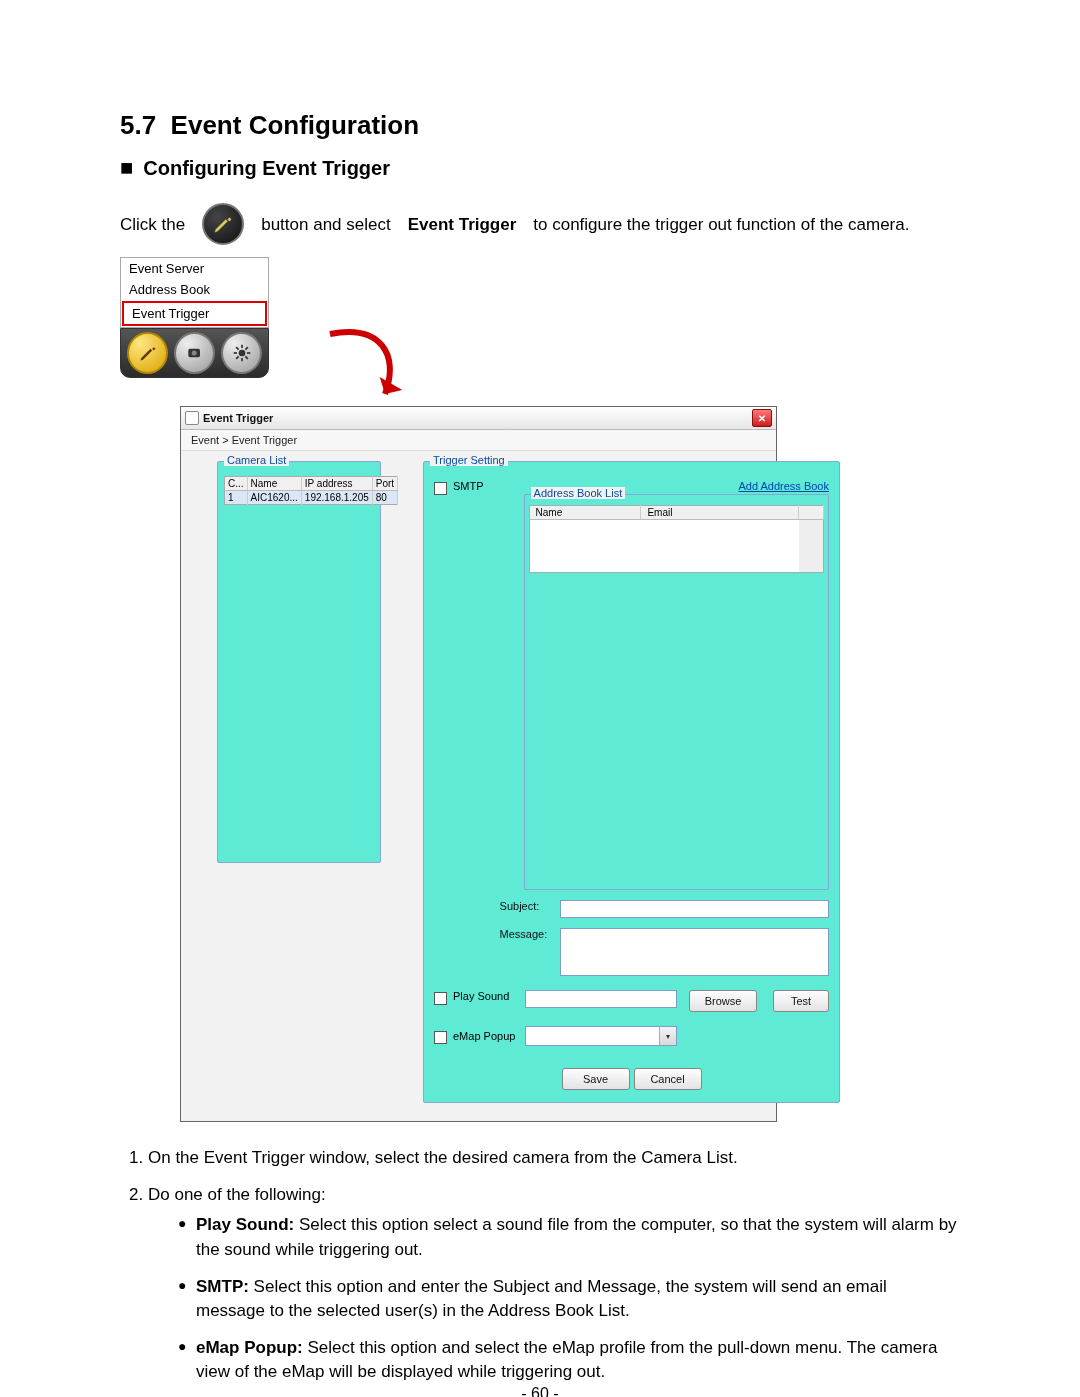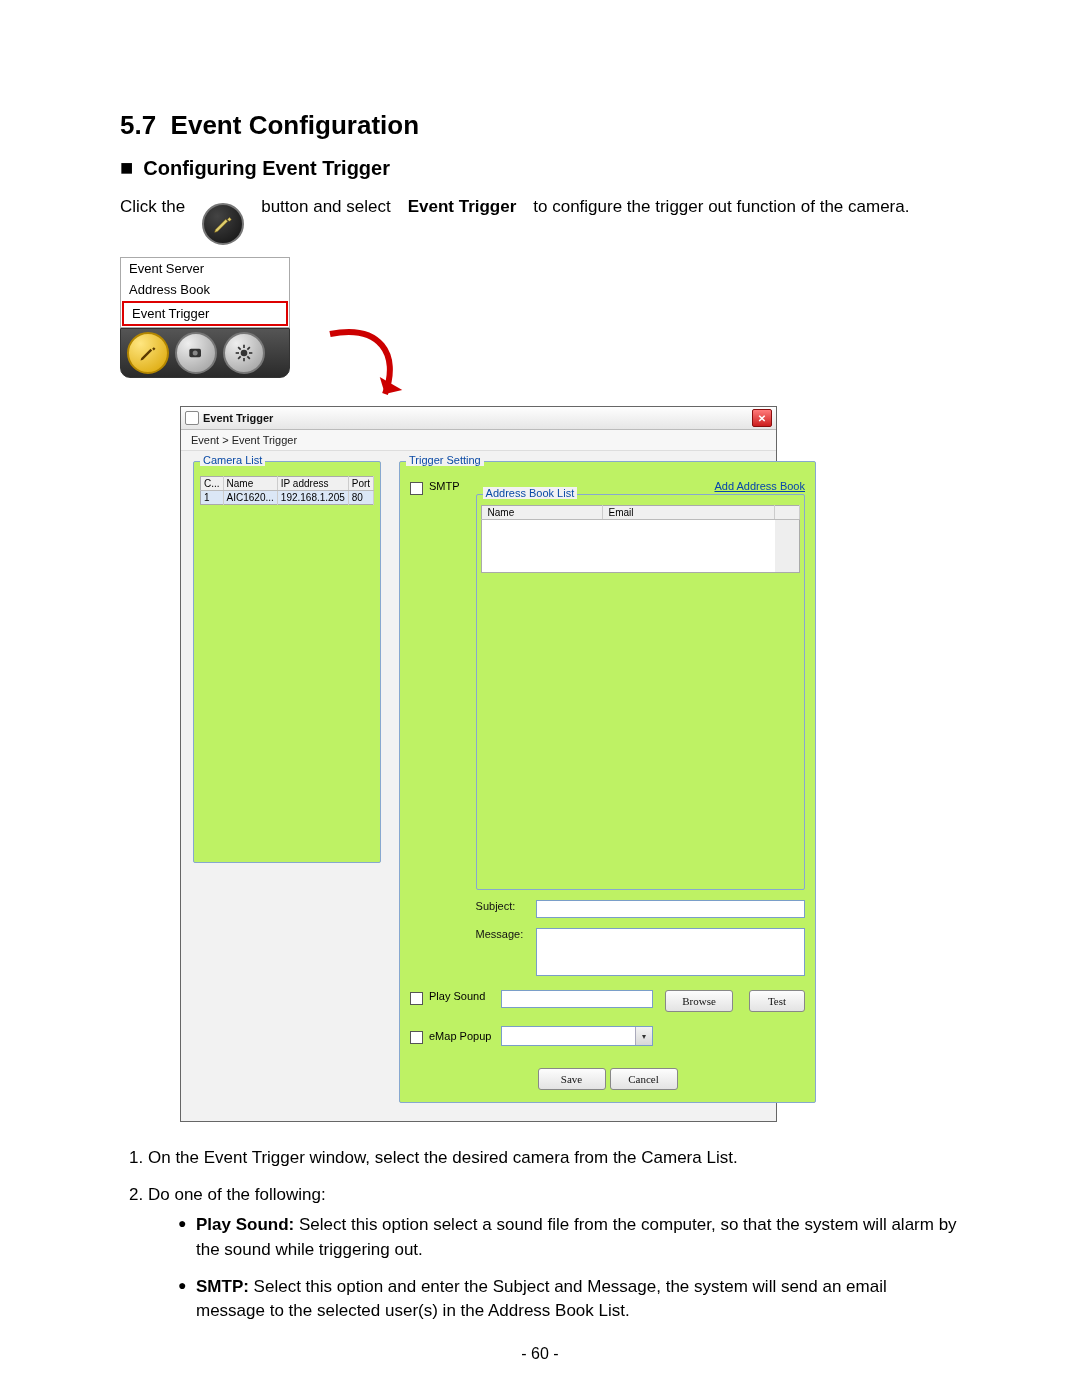--- a/index.html
+++ b/index.html
@@ -15,32 +15,32 @@
     position: relative;
     box-sizing: border-box;
     padding: 110px 120px 40px 120px;
   }
 
   h2.section-title { font-size: 26px; font-weight: bold; margin: 0 0 14px 0; }
   .sub-row { display: flex; align-items: center; gap: 10px; margin: 0 0 14px 0; }
   .sub-bullet { font-size: 22px; }
   .subsection-title { font-size: 20px; font-weight: bold; }
 
-  .intro-line { font-size: 17px; line-height: 1.4; display: flex; align-items: flex-start; flex-wrap: wrap; gap: 17px; margin: 0 0 20px 0; }
+  .intro-line { font-size: 17px; line-height: 1.4; display: flex; align-items: flex-end; flex-wrap: wrap; gap: 17px; margin: 0 0 20px 0; }
   .pen-icon-circle {
     width: 38px; height: 38px; border-radius: 50%;
     background: radial-gradient(circle at 35% 30%, #444, #111);
     border: 2px solid #777; display: inline-flex; align-items: center; justify-content: center;
     position: relative; top: 8px;
   }
   .pen-icon-circle svg { width: 22px; height: 22px; }
 
   
   .menu-illus {
-    width: 170px; position: relative; margin-bottom: 2px; margin-top: 14px;
+    width: 149px; position: relative; margin-bottom: 2px; margin-top: 14px;
   }
   .menu-box { background: #fff; border: 1px solid #aaa; font-size: 13px; }
   .menu-item { padding: 3px 8px; }
   .menu-item.hl { border: 2px solid #d00; margin: 1px; }
   .toolbar-strip {
     height: 48px;
     background: linear-gradient(#555, #2a2a2a);
     border-radius: 0 0 10px 10px;
     display: flex; align-items: center; gap: 6px; padding: 0 6px;
     border: 1px solid #333;
@@ -71,21 +71,21 @@
   .dlg-title-left { display: flex; align-items: center; gap: 4px; font-weight: bold; color: #111; }
   .dlg-tx { width: 12px; height: 12px; background: #fff; border: 1px solid #888; border-radius: 2px; }
   .dlg-close {
     width: 18px; height: 16px; background: linear-gradient(#ff7a7a, #cc1e1e);
     border: 1px solid #8a0e0e; border-radius: 2px; color: #fff;
     display: flex; align-items: center; justify-content: center; font-weight: bold; font-size: 10px;
   }
   .dlg-crumb { padding: 4px 10px; background: #f7f7f7; border-bottom: 1px solid #ddd; color: #222; }
   .dlg-body { display: flex; gap: 18px; padding: 10px 12px 18px 12px; }
 
-  .grp { border: 1px solid #87a8cf; position: relative; padding: 14px 6px 6px 6px; background: #bef264; border-radius: 2px; }
+  .grp { border: 1px solid #87a8cf; position: relative; padding: 14px 6px 6px 6px; background: #5eead4; border-radius: 2px; margin-left: 24px; }
   .grp-legend { position: absolute; top: -8px; left: 6px; background: #f2f2f2; color: #0a4aa5; font-size: 11px; padding: 0 3px; }
   .camera-col { width: 188px; }
   .camera-col .grp { height: 380px; }
   .cam-table { width: 100%; border: 1px solid #aaa; background: #fff; border-collapse: collapse; font-size: 10px; }
   .cam-table th, .cam-table td { border-right: 1px solid #ccc; padding: 1px 3px; text-align: left; }
   .cam-table th { background: #f0f0f0; font-weight: normal; border-bottom: 1px solid #bbb; }
   .cam-table td { background: #dbe7f6; }
 
   .trigger-col { flex: 1; border-radius: 10px; }
   .trigger-col .grp { min-height: 380px; padding: 18px 10px 12px 10px; }
@@ -103,21 +103,21 @@
   .field-row { display: flex; gap: 8px; margin-top: 10px; align-items: flex-start; }
   .field-label { width: 52px; color: #111; }
   .txt-input { flex: 1; height: 16px; border: 1px solid #7a9ec8; background: #fff; }
   .txt-area  { flex: 1; height: 46px; border: 1px solid #7a9ec8; background: #fff; }
 
   .ps-input { width: 150px; height: 16px; border: 1px solid #7a9ec8; background: #fff; }
   .win-btn {
     height: 20px; min-width: 50px; padding: 0 8px;
     background: linear-gradient(#fdfdfd, #e3e3e3);
     border: 1px solid #888; border-radius: 3px; font-size: 11px; color: #111;
-    display: inline-flex; align-items: center; justify-content: center; font-family: Liberation Serif, serif;
+    display: inline-flex; align-items: center; justify-content: center;
   }
   .combo { width: 150px; height: 18px; border: 1px solid #7a9ec8; background: #fff; display: flex; }
   .combo-btn { width: 16px; border-left: 1px solid #aab; background: linear-gradient(#f4f4f4,#d8d8d8); display: flex; align-items: center; justify-content: center; font-size: 8px; color: #333; }
 
   .dlg-actions { display: flex; gap: 4px; justify-content: center; margin-top: 22px; }
 
   
   ol.steps { font-size: 17px; padding-left: 28px; margin: 0 0 4px 0; }
   ol.steps > li { margin-bottom: 12px; line-height: 1.45; }
   ol.steps > li > .num { font-weight: bold; }
@@ -300,18 +300,19 @@
     </div>
   </div>
 
   <ol class="steps">
     <li><span class="num"></span><span>On the Event Trigger window, select the desired camera from the Camera List.</span></li>
     <li>
       <span>Do one of the following:</span>
       <ul class="bullets">
         <li><b>Play Sound:</b><span> Select this option select a sound file from the computer, so that the system will alarm by the sound while triggering out.</span></li>
         <li><b>SMTP:</b><span> Select this option and enter the Subject and Message, the system will send an email message to the selected user(s) in the Address Book List.</span></li>
+        <li><b>eMap Popup:</b><span> Select this option and select the eMap profile from the pull-down menu. The camera view of the eMap will be displayed while triggering out.</span></li>
       </ul>
     </li>
   </ol>
 
   <div class="page-num">- 60 -</div>
 </div>
 
 </body></html>

